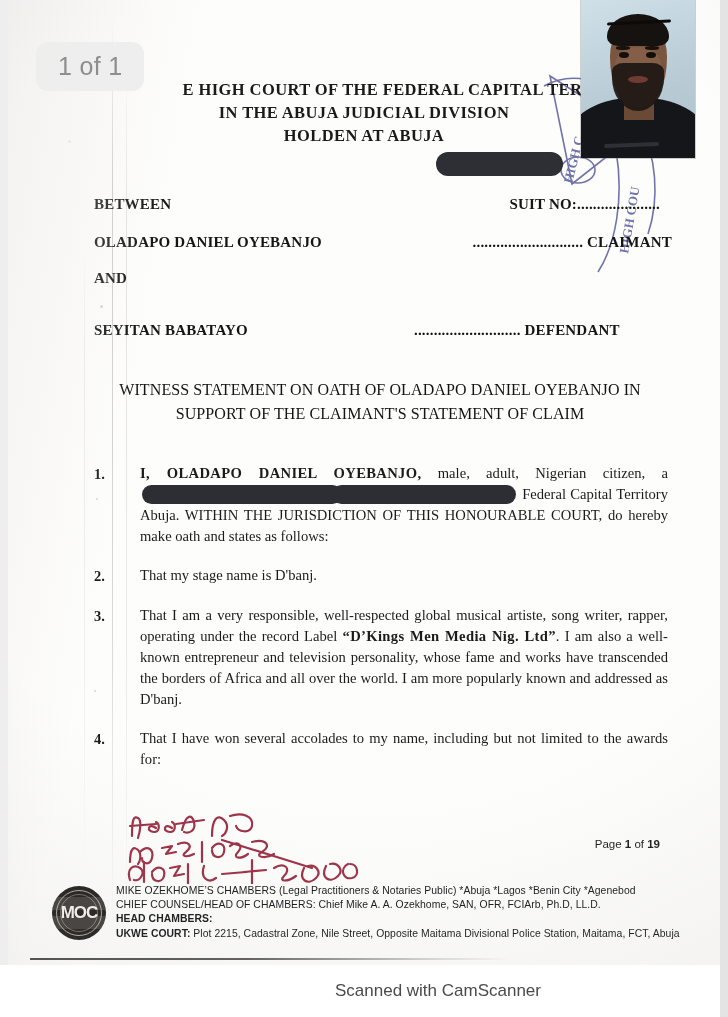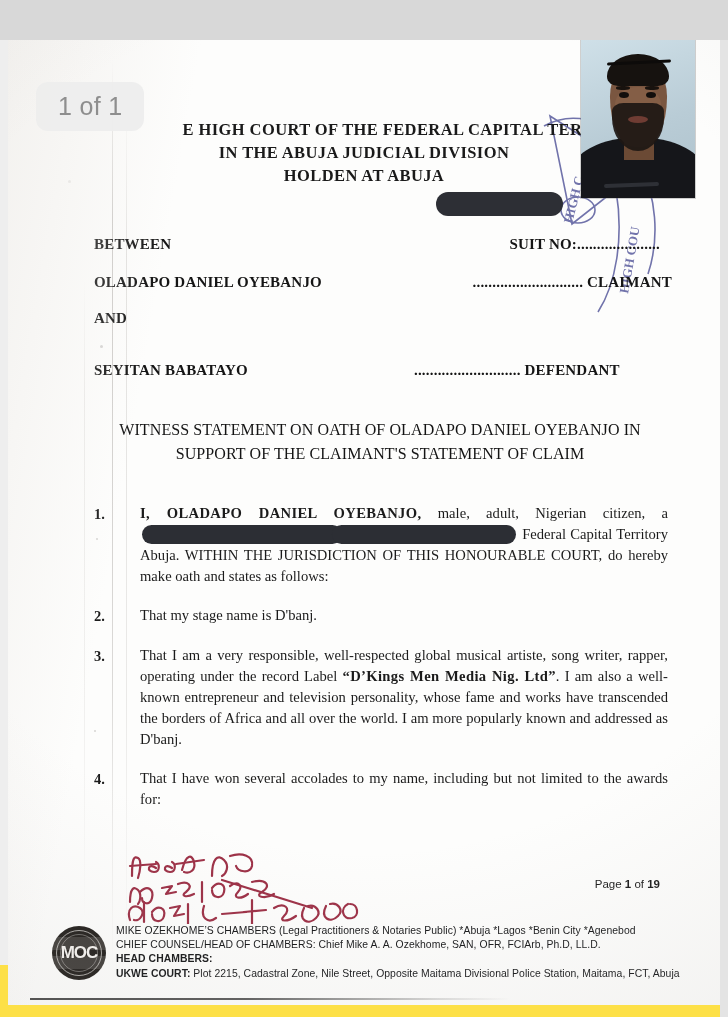--- a/index.html
+++ b/index.html
@@ -10,23 +10,22 @@
   body {
     width: 728px; height: 1017px;
     font-family: "Liberation Serif", serif;
     overflow: hidden;
     position: relative;
   }
 
   
   #viewer {
     position: absolute; inset: 0;
-    background: #fde047;
-    overflow: hidden;
-    margin-top: 40px;
+    background: #84cc16;
+    overflow: hidden;
   }
 
   
   #page {
     position: absolute;
     left: 8px; top: 0;
     width: 712px; height: 965px;
     background: #fdfdfc;
     overflow: hidden;
   }
@@ -482,14 +481,15 @@
       <div class="zip"></div>
     </div>
 
   </div>
 
   <div id="edge-left"></div>
   <div id="edge-right"></div>
 
   <div id="page-indicator">1 of 1</div>
 
+  <div id="camscanner">Scanned with CamScanner</div>
 
 </div>
 
 </body></html>

